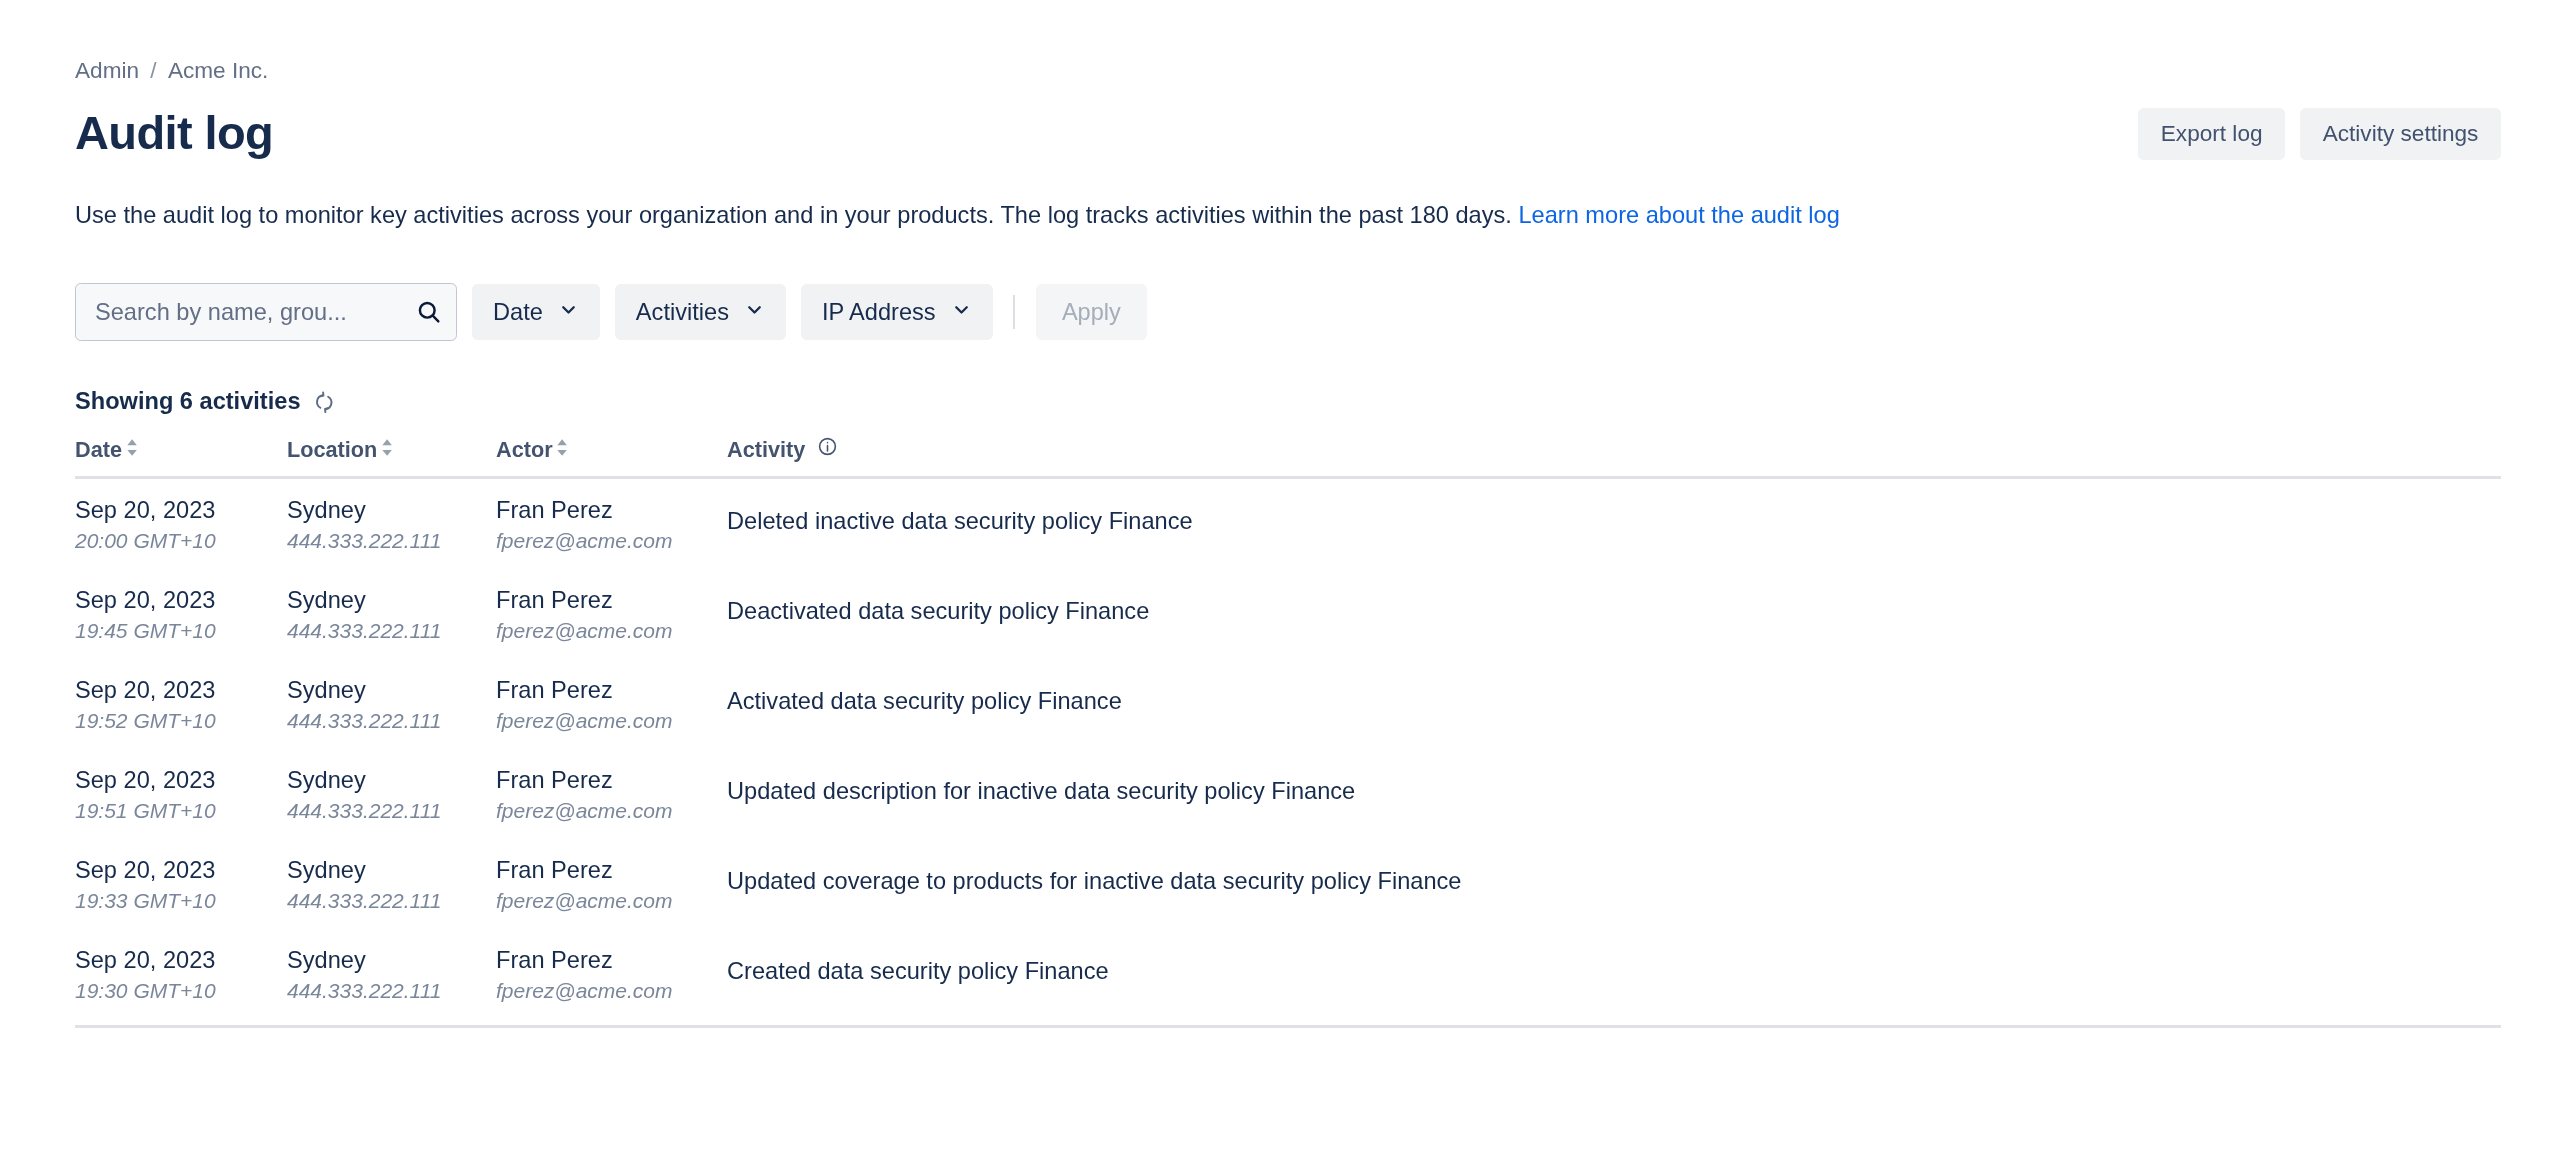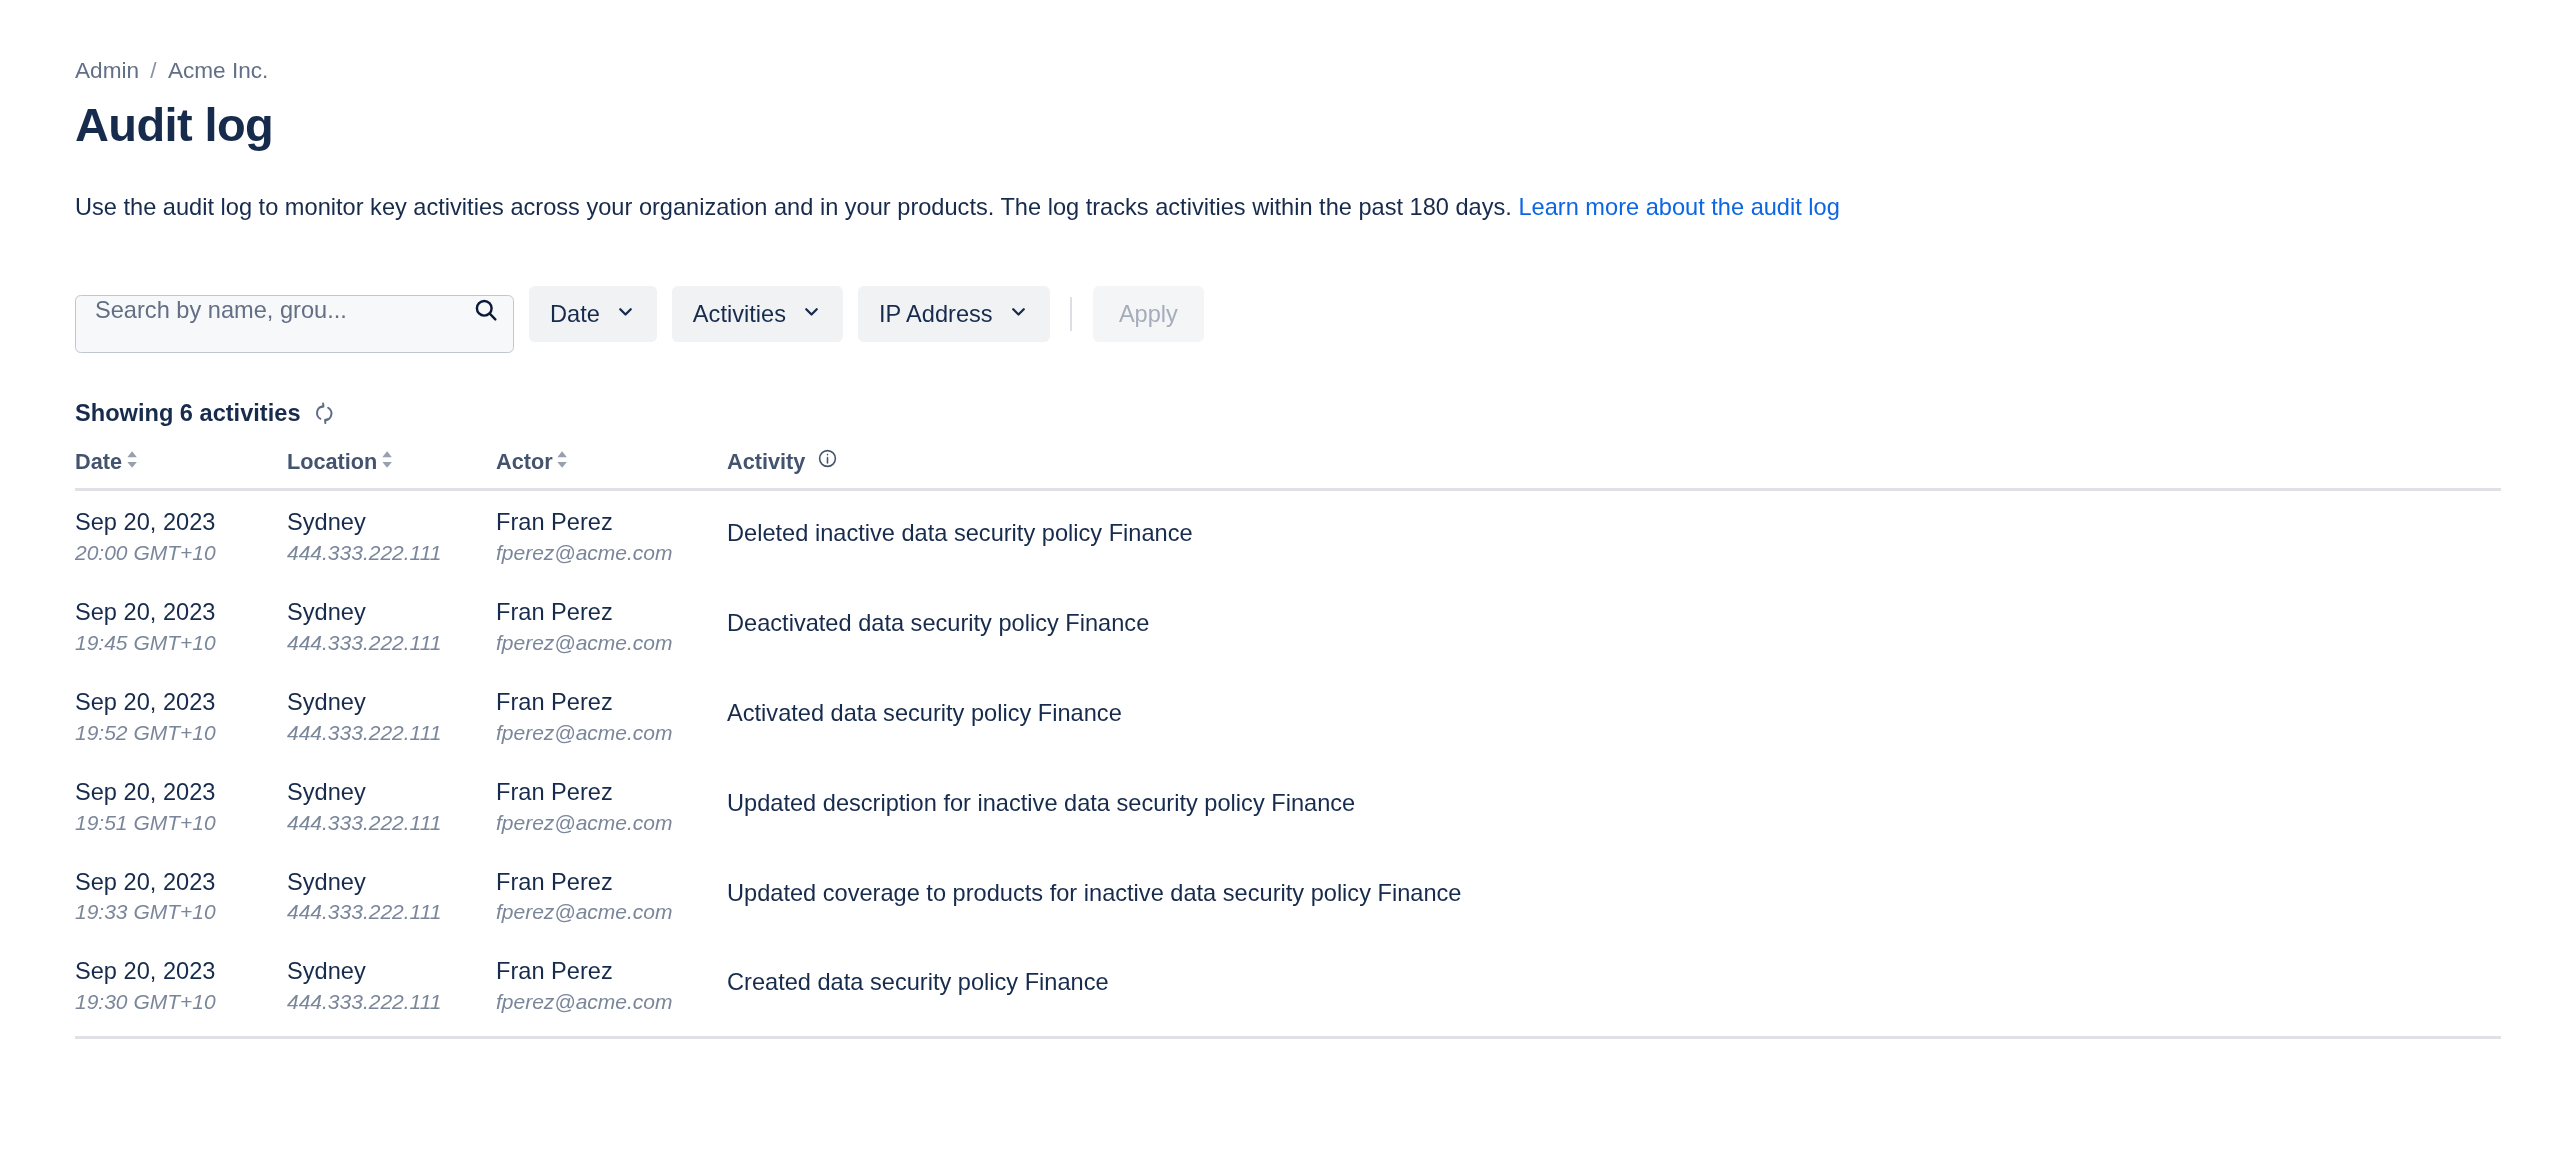--- a/index.html
+++ b/index.html
@@ -82,29 +82,28 @@
 
   
   .filter-bar {
     display: flex;
     align-items: center;
     gap: 15px;
     margin-top: 53px;
   }
   .search-wrap {
     position: relative;
-    width: 439px;
+    width: 382px;
     height: 58px;
     background: #F7F8F9;
     border: 1.9px solid #C1C7D0;
     border-radius: 5.7px;
     display: flex;
-    align-items: flex-start;
+    align-items: center;
     padding: 0 13px 0 17px;
-    margin-top: 20px;
   }
   .search-wrap input {
     flex: 1;
     border: none;
     outline: none;
     background: transparent;
     font-family: "Liberation Sans", sans-serif;
     font-size: 23.6px;
     color: #172B4D;
     min-width: 0;
@@ -217,20 +216,24 @@
 <div class="page">
 
   <nav class="breadcrumb">
     <a href="#">Admin</a>
     <span class="sep">/</span>
     <a href="#">Acme Inc.</a>
   </nav>
 
   <div class="title-row">
     <h1 class="page-title">Audit log</h1>
+    <div class="title-actions">
+      <button class="btn-subtle">Export log</button>
+      <button class="btn-subtle">Activity settings</button>
+    </div>
   </div>
 
   <p class="description">
     <span>Use the audit log to monitor key activities across your organization and in your products. The log tracks activities within the past 180 days.</span>
     <a href="#">Learn more about the audit log</a>
   </p>
 
   <div class="filter-bar">
 
     <div class="search-wrap">

